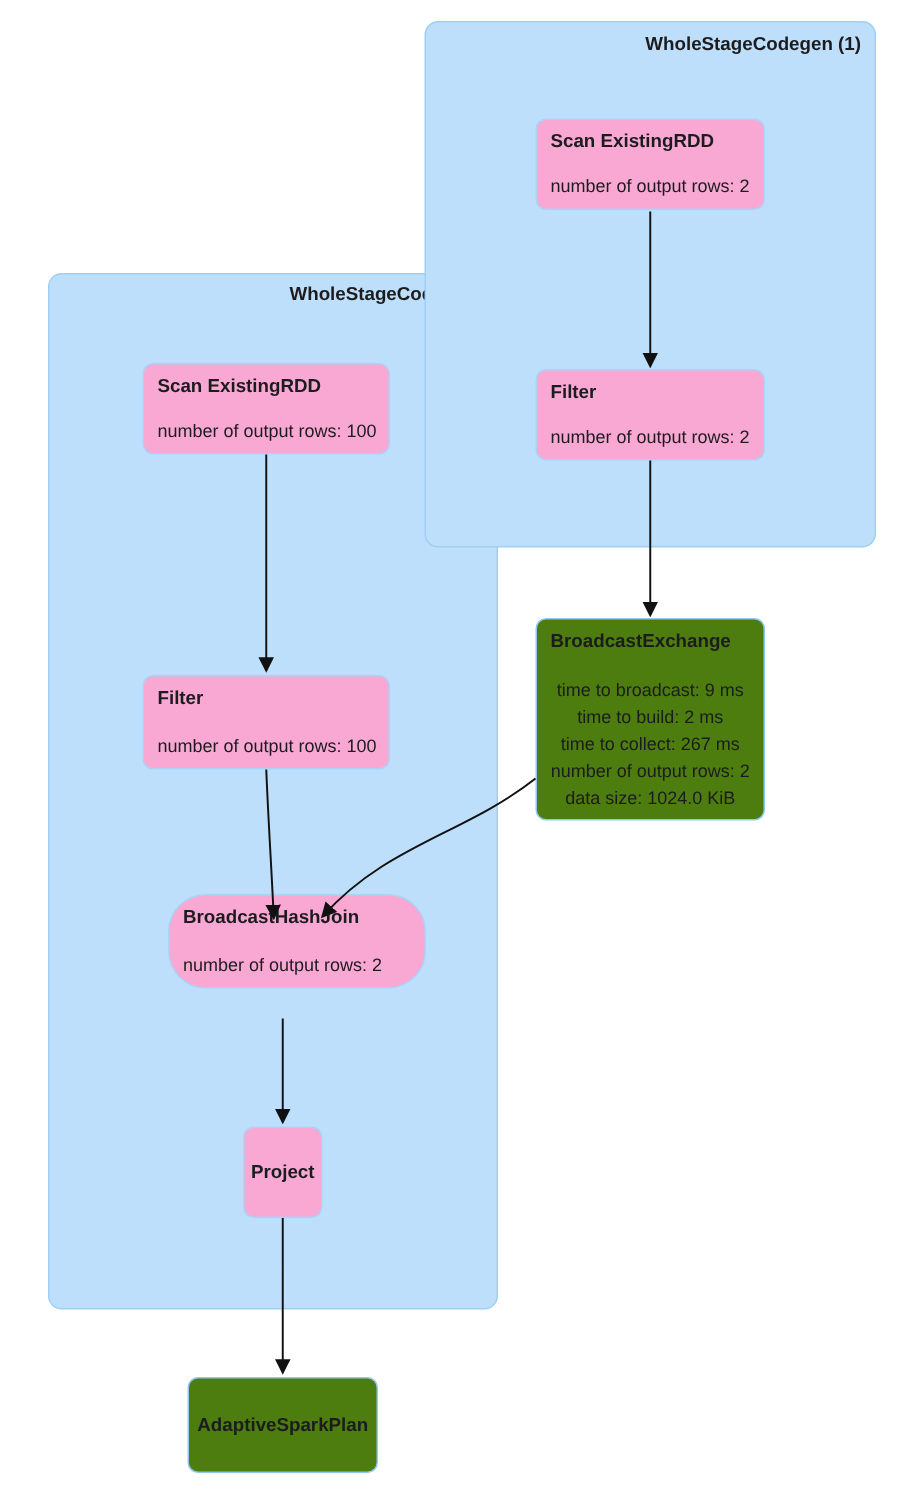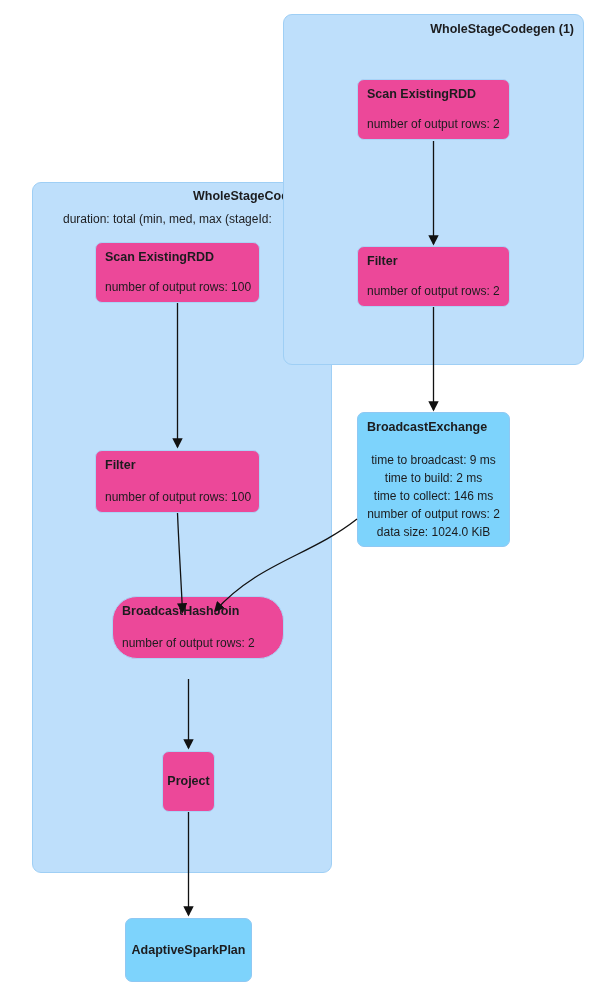--- a/index.html
+++ b/index.html
@@ -23,23 +23,23 @@
     white-space:nowrap;margin-top:9px;
   }
   
   .abs-txt{position:absolute;white-space:nowrap;}
   #lc-head{left:160px;top:6px;font-size:12.5px;font-weight:bold;line-height:15px;}
   #lc-dur1{left:30px;top:29px;font-size:12px;line-height:14px;}
   #lc-dur2{left:3px;top:43px;font-size:12px;line-height:14px;}
   
   .node{
     position:absolute;box-sizing:border-box;border-radius:7px;z-index:3;
-    background:#ec4899;border:1px solid #a9d4f7;padding:7px 9px;font-size:12px;
+    background:#f9a8d4;border:1px solid #a9d4f7;padding:7px 9px;font-size:12px;
   }
-  .node.outer{background:#7dd3fc;border-color:#8fc8f3;}
+  .node.outer{background:#4d7c0f;border-color:#8fc8f3;}
   .node .t{font-size:12.5px;font-weight:bold;line-height:15px;white-space:nowrap;}
   .node .m{position:absolute;left:9px;bottom:8px;line-height:14px;white-space:nowrap;font-size:12px;}
   .node .metrics{margin-top:16px;text-align:center;}
   .node .metrics div{line-height:18px;white-space:nowrap;font-size:12px;}
   .node.center{display:flex;align-items:center;justify-content:center;padding:0;}
   #n-scan1 {left:357px;top:79px; width:153px;height:61px;}
   #n-filter1{left:357px;top:246px;width:153px;height:61px;}
   #n-bx    {left:357px;top:412px;width:153px;height:135px;}
   #n-scan2 {left:95px; top:242px;width:165px;height:61px;}
   #n-filter2{left:95px;top:450px;width:165px;height:63px;}
@@ -50,21 +50,20 @@
   #edges{position:absolute;left:0;top:0;z-index:4;pointer-events:none;}
   #edges path{fill:none;stroke:#111111;stroke-width:1.3px;}
 </style>
 </head>
 <body>
 
 <div id="stage">
 
   <div class="cluster" id="cluster-left">
     <span class="abs-txt" id="lc-head">WholeStageCodege</span>
-    <span class="abs-txt" id="lc-dur1">duration: total (min, med, max (stageId:</span>
   </div>
 
   <div class="cluster" id="cluster-right">
     <div class="c-head">WholeStageCodegen (1)</div>
   </div>
 
   <div class="node" id="n-scan1">
     <div class="t">Scan ExistingRDD</div>
     <div class="m">number of output rows: 2</div>
   </div>
@@ -72,21 +71,21 @@
   <div class="node" id="n-filter1">
     <div class="t">Filter</div>
     <div class="m">number of output rows: 2</div>
   </div>
 
   <div class="node outer" id="n-bx">
     <div class="t">BroadcastExchange</div>
     <div class="metrics">
       <div>time to broadcast: 9 ms</div>
       <div>time to build: 2 ms</div>
-      <div>time to collect: 146 ms</div>
+      <div>time to collect: 267 ms</div>
       <div>number of output rows: 2</div>
       <div>data size: 1024.0 KiB</div>
     </div>
   </div>
 
   <div class="node" id="n-scan2">
     <div class="t">Scan ExistingRDD</div>
     <div class="m">number of output rows: 100</div>
   </div>
 

